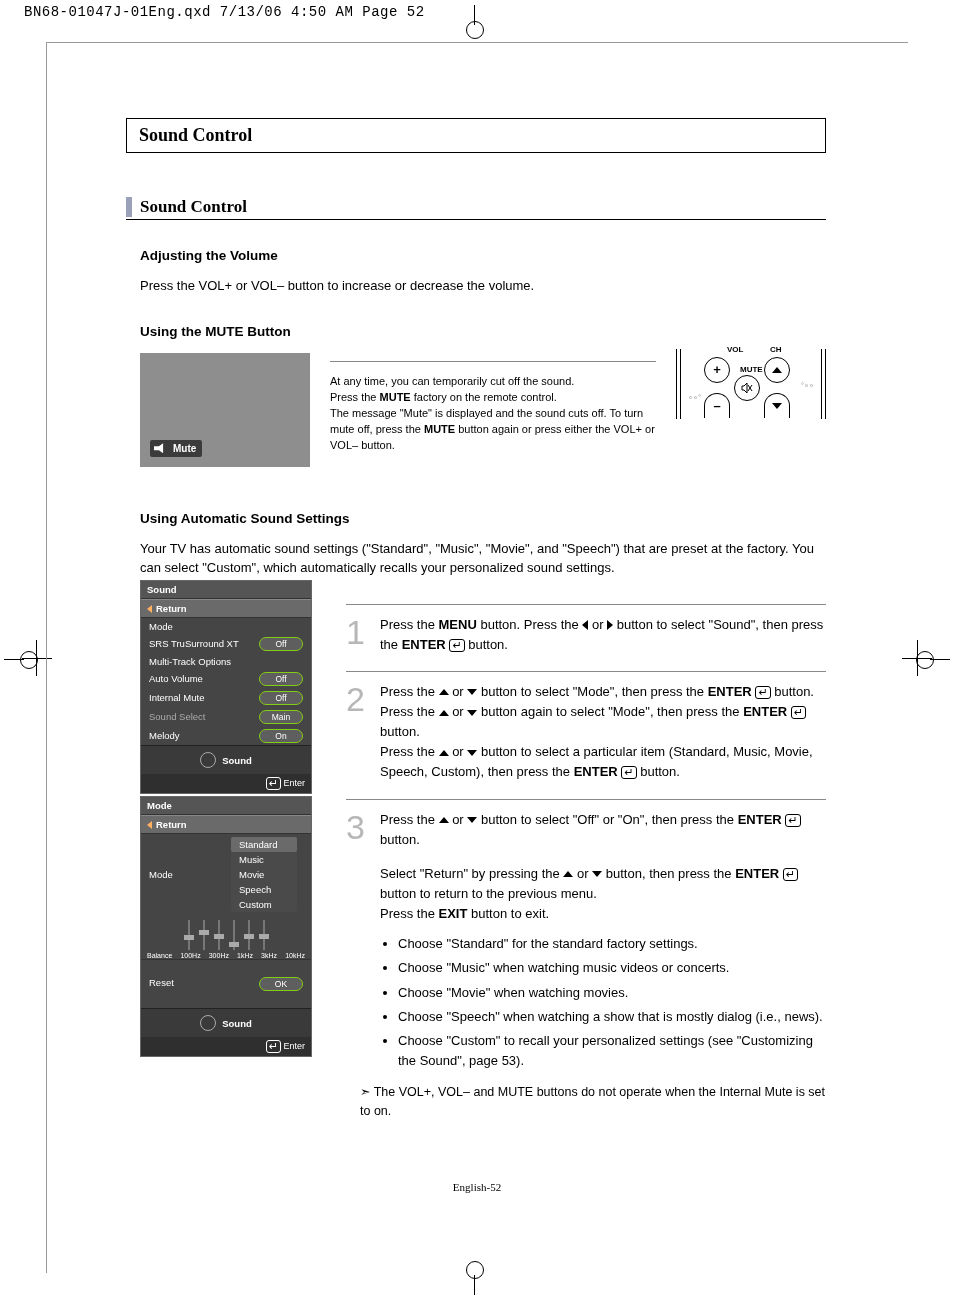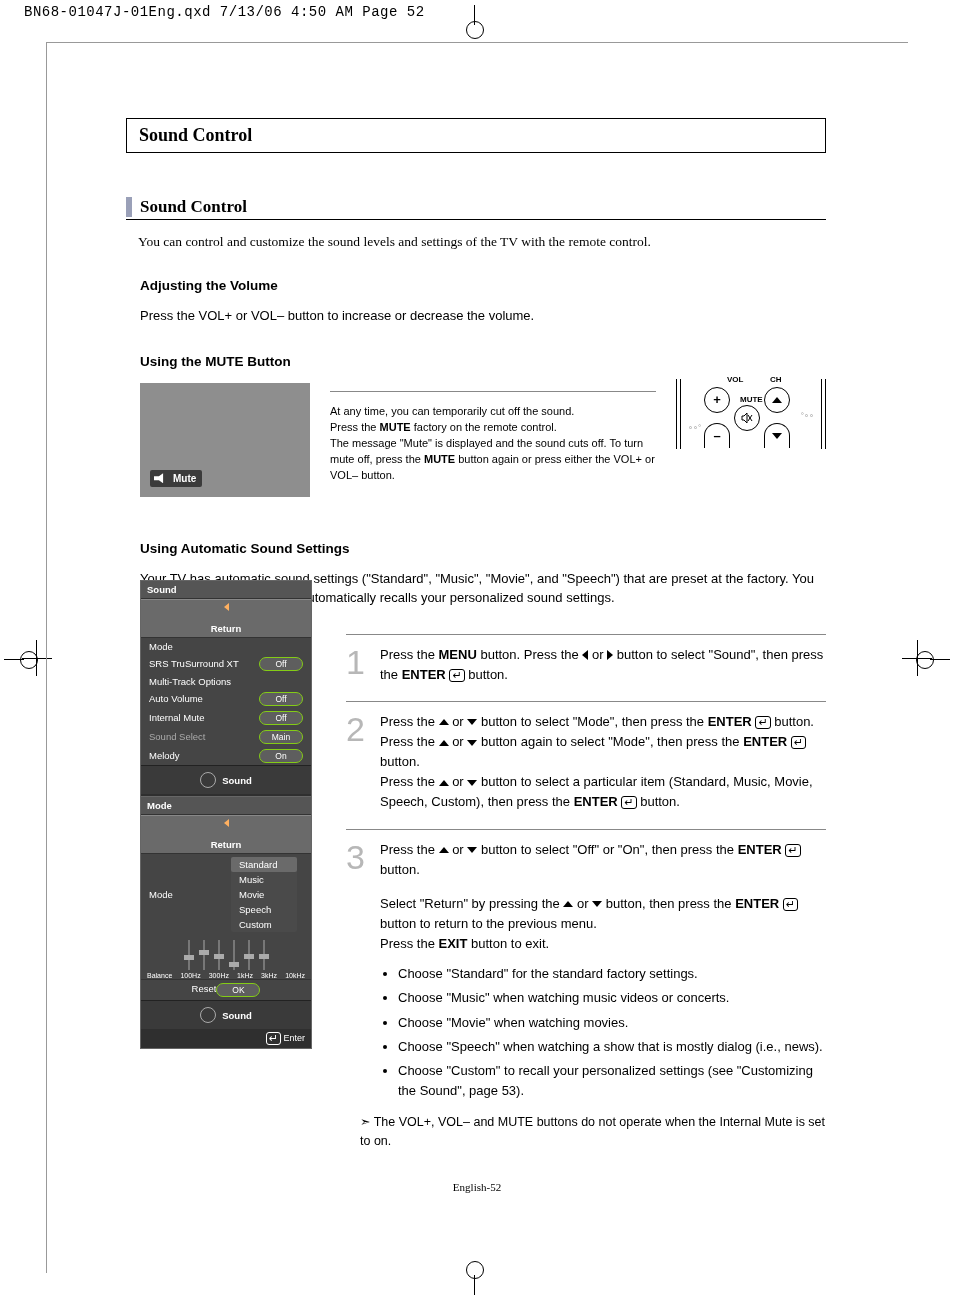--- a/index.html
+++ b/index.html
@@ -294,38 +294,38 @@
   
   .osd-menu {
     position:absolute;
     width:170px;
     background:#454545;
     color:#fff;
     font-size:9.5px;
     border:1px solid #666;
   }
   .osd-menu .title{background:#555;padding:3px 6px;font-weight:bold;border-bottom:1px solid #333;}
-  .osd-menu .return{background:#6a6a6a;padding:3px 6px;font-weight:bold;display:flex;align-items:center;gap:12px;border-top:1px solid #888;border-bottom:1px solid #333;flex-direction:column;}
+  .osd-menu .return{background:#6a6a6a;padding:3px 6px;font-weight:bold;display:flex;align-items:center;gap:4px;border-top:1px solid #888;border-bottom:1px solid #333;}
   .osd-menu .row{display:flex;justify-content:space-between;padding:2.5px 8px;align-items:center;}
   .osd-menu .row.dim{color:#aaa;}
   .osd-menu .pill{background:#5e5e5e;color:#fff;font-size:8.5px;padding:1px 0;border-radius:7px;min-width:42px;text-align:center;border:1px solid #84cc16;}
   .osd-menu .footer{background:#3a3a3a;padding:6px;text-align:center;font-weight:bold;display:flex;align-items:center;justify-content:center;gap:6px;border-top:1px solid #222;}
   .osd-menu .enter{background:#2f2f2f;padding:3px 6px;text-align:right;font-size:9px;}
   .speaker-ico{width:14px;height:14px;border:1px solid #aaa;border-radius:50%;}
   .arrow-ico{width:0;height:0;border-top:4px solid transparent;border-bottom:4px solid transparent;border-right:5px solid #ffb060;}
 
   .osd-mode .optcol{background:#4a4a4a;margin:0 6px;border-radius:2px;}
   .osd-mode .opt{padding:2px 8px;}
   .osd-mode .opt.sel{background:#6a6a6a;border-radius:2px;}
   .osd-mode .eq{display:flex;justify-content:center;gap:5px;padding:6px 4px 2px 4px;}
   .osd-mode .eqcol{width:10px;height:30px;display:flex;align-items:flex-end;justify-content:center;}
   .osd-mode .eqbar{width:2px;height:30px;background:#777;position:relative;}
   .osd-mode .eqknob{width:10px;height:5px;background:#aaa;position:absolute;left:-4px;}
   .osd-mode .eqlabels{display:flex;justify-content:space-between;font-size:7px;padding:0 6px;}
-  .osd-mode .resetrow{display:flex;justify-content:center;padding:3px 8px;border-top:1px solid #333;}
+  .osd-mode .resetrow{display:flex;justify-content:space-between;padding:17px 8px;border-top:1px solid #333;}
 
   .triangle-l{display:inline-block;width:0;height:0;border-top:5px solid transparent;border-bottom:5px solid transparent;border-right:6px solid #000;vertical-align:middle;}
   .triangle-r{display:inline-block;width:0;height:0;border-top:5px solid transparent;border-bottom:5px solid transparent;border-left:6px solid #000;vertical-align:middle;}
   .triangle-u{display:inline-block;width:0;height:0;border-left:5px solid transparent;border-right:5px solid transparent;border-bottom:6px solid #000;vertical-align:middle;}
   .triangle-d{display:inline-block;width:0;height:0;border-left:5px solid transparent;border-right:5px solid transparent;border-top:6px solid #000;vertical-align:middle;}
   .enter-glyph{display:inline-block;font-size:11px;border:1px solid #000;border-radius:3px;padding:0 2px;line-height:1;vertical-align:middle;}
 </style>
 </head>
 <body>
 
@@ -342,21 +342,20 @@
   <div class="cropmark-bottom"></div>
   <div class="trim-top"></div>
   <div class="trim-left"></div>
 
   <div class="content">
     <div class="chapter-box">Sound Control</div>
 
     <div class="section-head">Sound Control</div>
     <div class="section-rule"></div>
 
-    <div class="intro-text">You can control and customize the sound levels and settings of the TV with the remote control.</div>
 
     <div class="sub-head">Adjusting the Volume</div>
     <div class="body-text">Press the VOL+ or VOL– button to increase or decrease the volume.</div>
 
     <div class="sub-head">Using the MUTE Button</div>
 
     <div class="mute-row">
       <div class="osd-mute">
         <div class="osd-mute-badge">
           <span class="mute-icon"></span>

